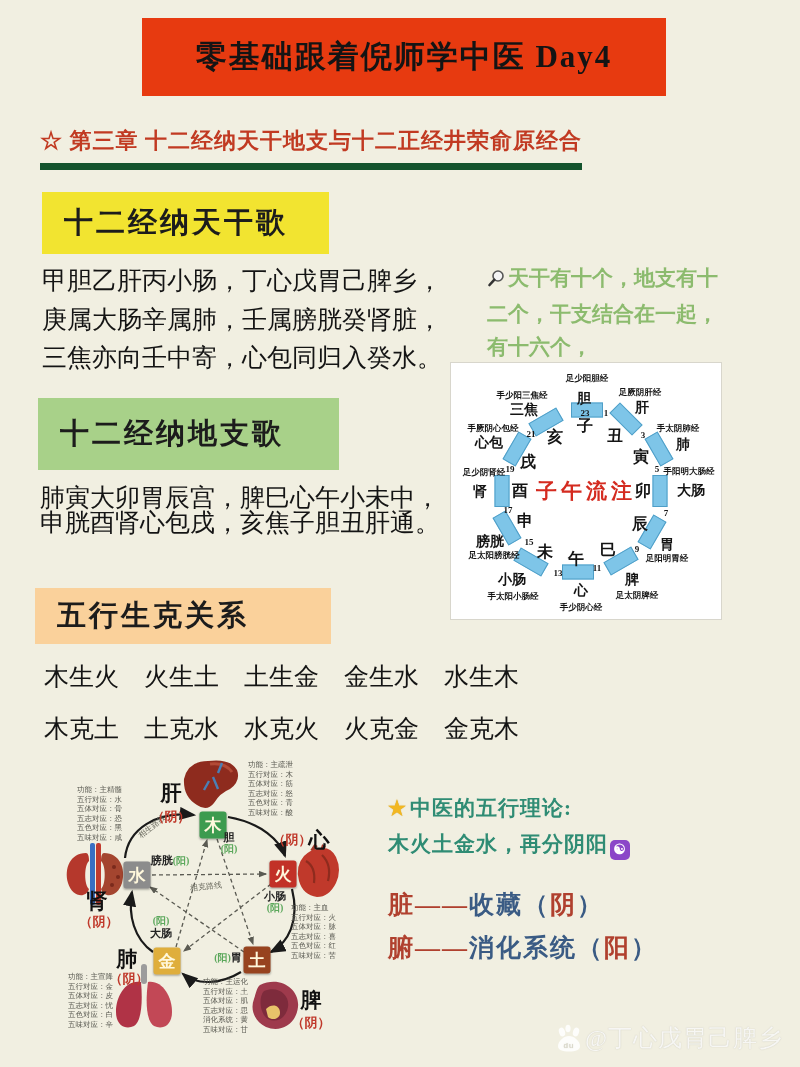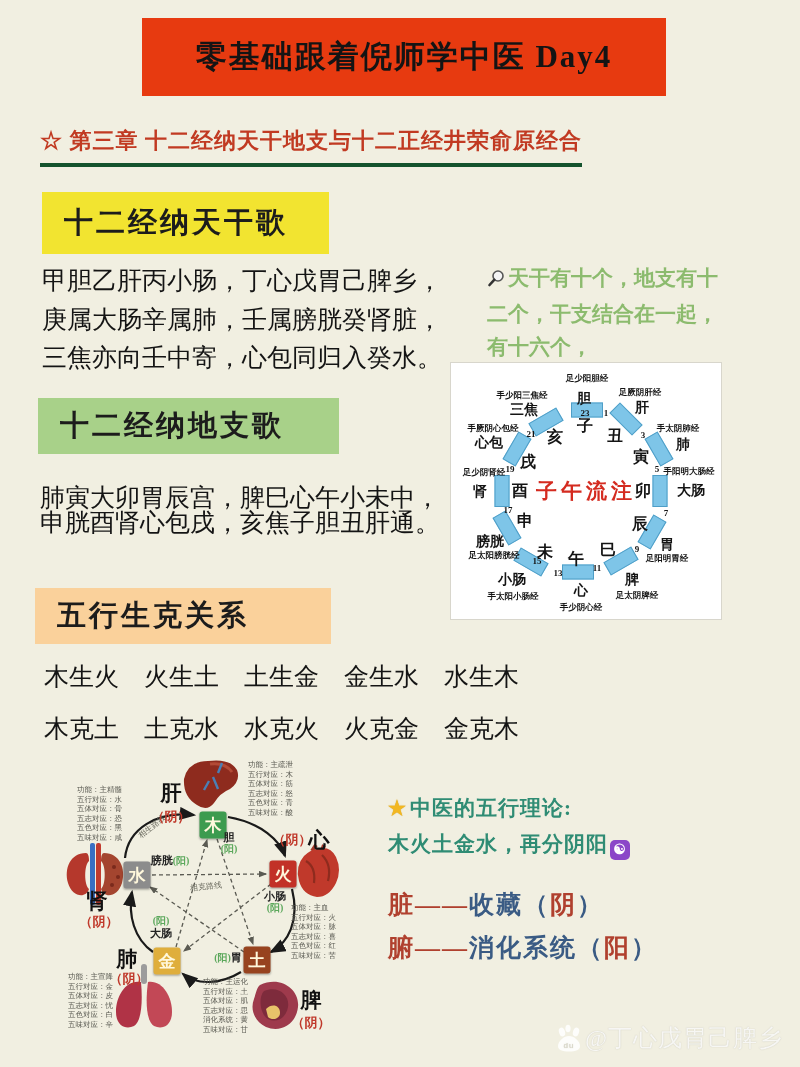--- a/index.html
+++ b/index.html
@@ -3,26 +3,26 @@
 <meta charset="utf-8">
 <style>
   html,body{margin:0;padding:0;}
   .page{position:relative;width:800px;height:1067px;background:#F1EFE1;overflow:hidden;
         font-family:"Liberation Serif","DejaVu Serif",serif;color:#111;}
   
   .banner{position:absolute;left:142px;top:18px;width:524px;height:78px;background:#E73A10;
           display:flex;align-items:center;justify-content:center;font-size:31px;font-weight:bold;
           color:#141414;letter-spacing:2px;}
   .chapter{position:absolute;left:40px;top:126px;font-size:22px;font-weight:bold;color:#C13A22;
-           border-bottom:4px solid #14532d;padding-bottom:7px;white-space:nowrap;letter-spacing:1px;}
+           border-bottom:7px solid #14532d;padding-bottom:7px;white-space:nowrap;letter-spacing:1px;}
   
   .hl{position:absolute;display:flex;align-items:center;padding-left:22px;font-size:29px;
       font-weight:bold;color:#1c1c1c;letter-spacing:3px;}
   .hl-yellow{left:42px;top:192px;width:265px;height:62px;background:#F2E430;}
-  .hl-green{left:38px;top:398px;width:279px;height:56px;background:#A8D189;}
+  .hl-green{left:38px;top:398px;width:279px;height:72px;background:#A8D189;}
   .hl-orange{left:35px;top:588px;width:274px;height:56px;background:#FAD19B;}
   
   .poem-line{position:absolute;font-size:25px;color:#141414;white-space:pre;letter-spacing:0px;}
   .wx-line{position:absolute;font-size:25px;color:#141414;white-space:pre;}
   
   .note{position:absolute;left:487px;top:262px;width:232px;font-size:21px;line-height:33px;
         color:#8CBB6E;font-weight:bold;}
   .note-icon{display:inline-block;vertical-align:-3px;margin-right:2px;}
   
   .clock{position:absolute;left:450px;top:362px;width:270px;height:256px;background:#ffffff;
@@ -140,21 +140,21 @@
       <span class="c-organ" style="left: 73px; top: 47px;">三焦</span>
       <span class="c-meridian" style="left: 71px; top: 33px;">手少阳三焦经</span>
       <span class="c-num" style="left: 112px; top: 50px; padding-left: 44px;">23</span>
       <span class="c-num" style="left: 155px; top: 50px;">1</span>
       <span class="c-num" style="left: 192px; top: 72px;">3</span>
       <span class="c-num" style="left: 206px; top: 106px;">5</span>
       <span class="c-num" style="left: 215px; top: 150px;">7</span>
       <span class="c-num" style="left: 186px; top: 186px;">9</span>
       <span class="c-num" style="left: 146px; top: 205px;">11</span>
       <span class="c-num" style="left: 107px; top: 210px;">13</span>
-      <span class="c-num" style="left: 78px; top: 198px; margin-left: 8px;">15</span>
+      <span class="c-num" style="left: 78px; top: 179px;">15</span>
       <span class="c-num" style="left: 57px; top: 147px;">17</span>
       <span class="c-num" style="left: 59px; top: 106px;">19</span>
       <span class="c-num" style="left: 80px; top: 71px;">21</span>
     </div>
 
   <div class="hl hl-green">十二经纳地支歌</div>
   <div class="poem-line" style="left:40px;top:481px;">肺寅大卯胃辰宫，脾巳心午小未中，</div>
   <div class="poem-line" style="left:40px;top:506px;font-family:Liberation Mono, monospace;">申胱酉肾心包戌，亥焦子胆丑肝通。</div>
 
   <div class="hl hl-orange">五行生克关系</div>

